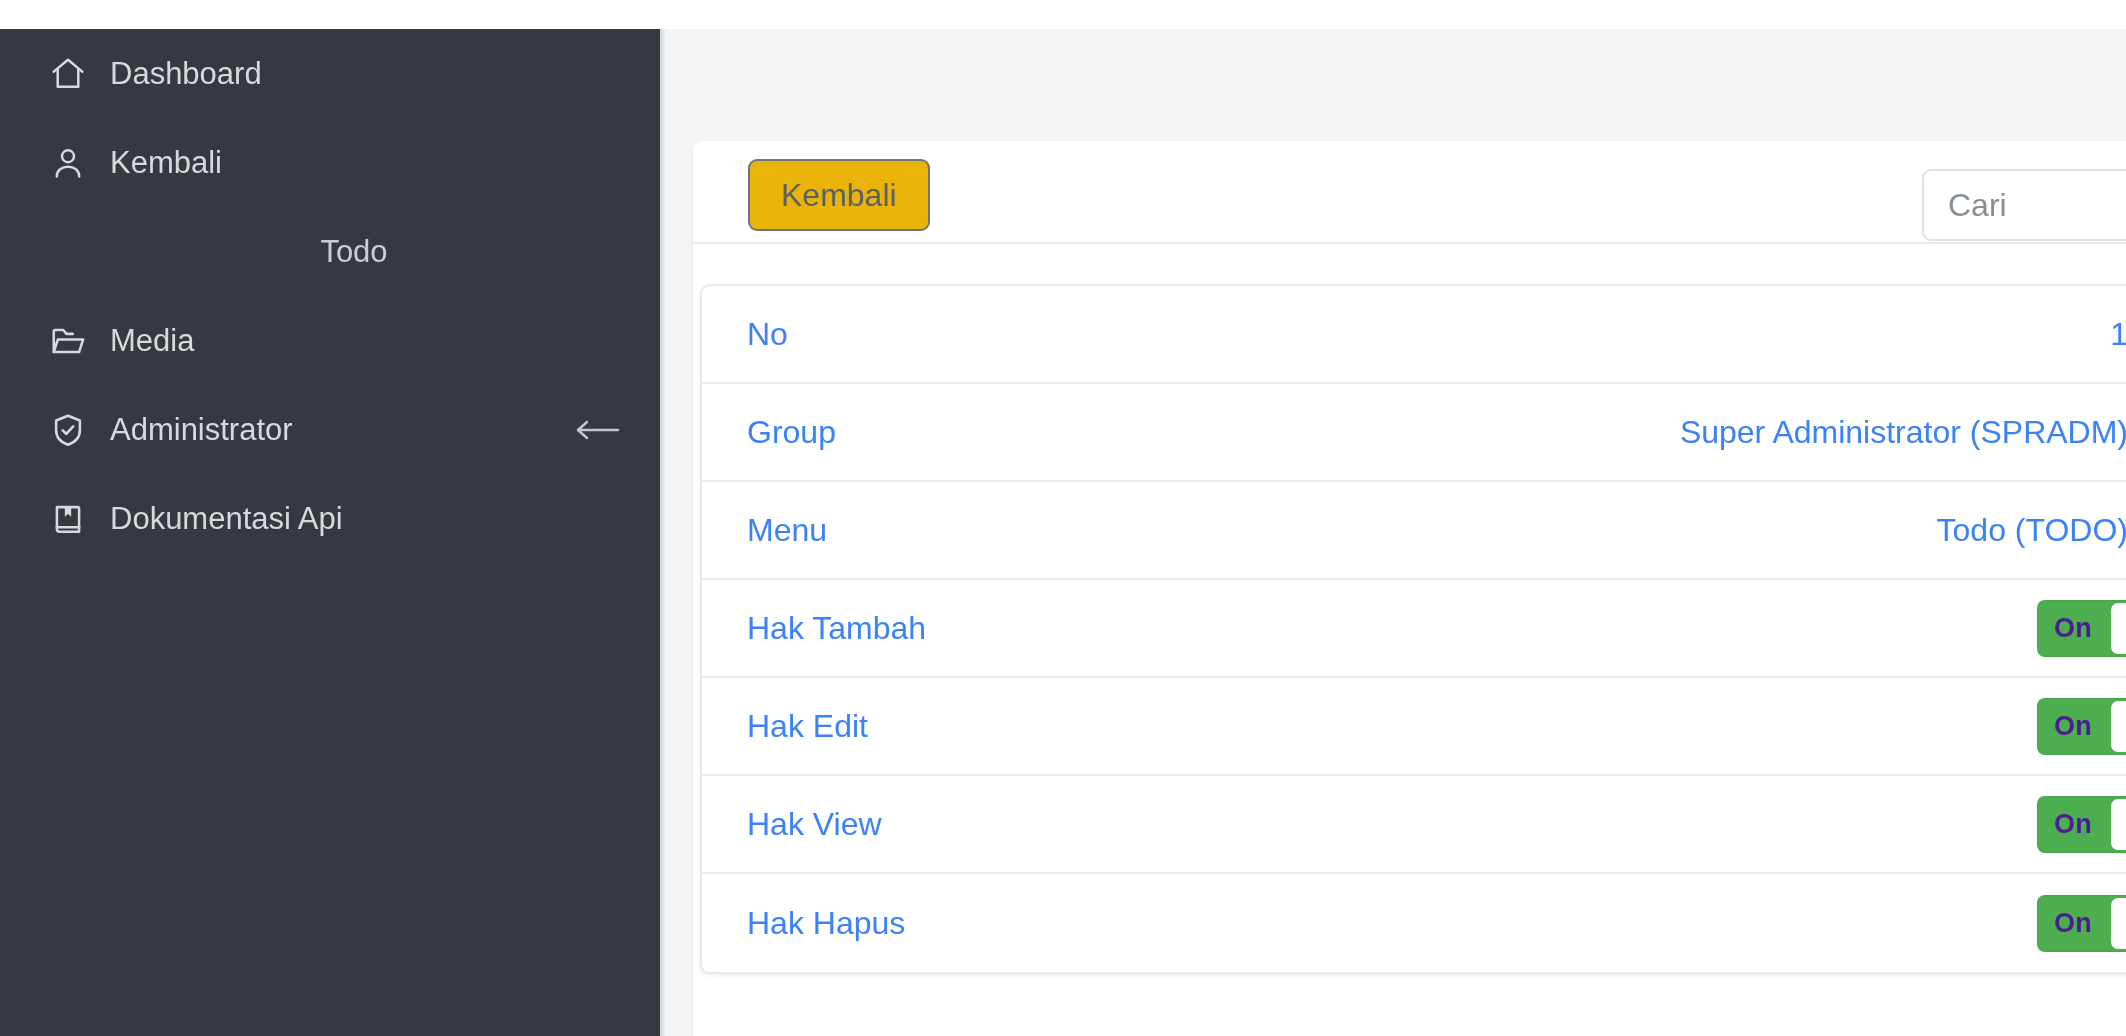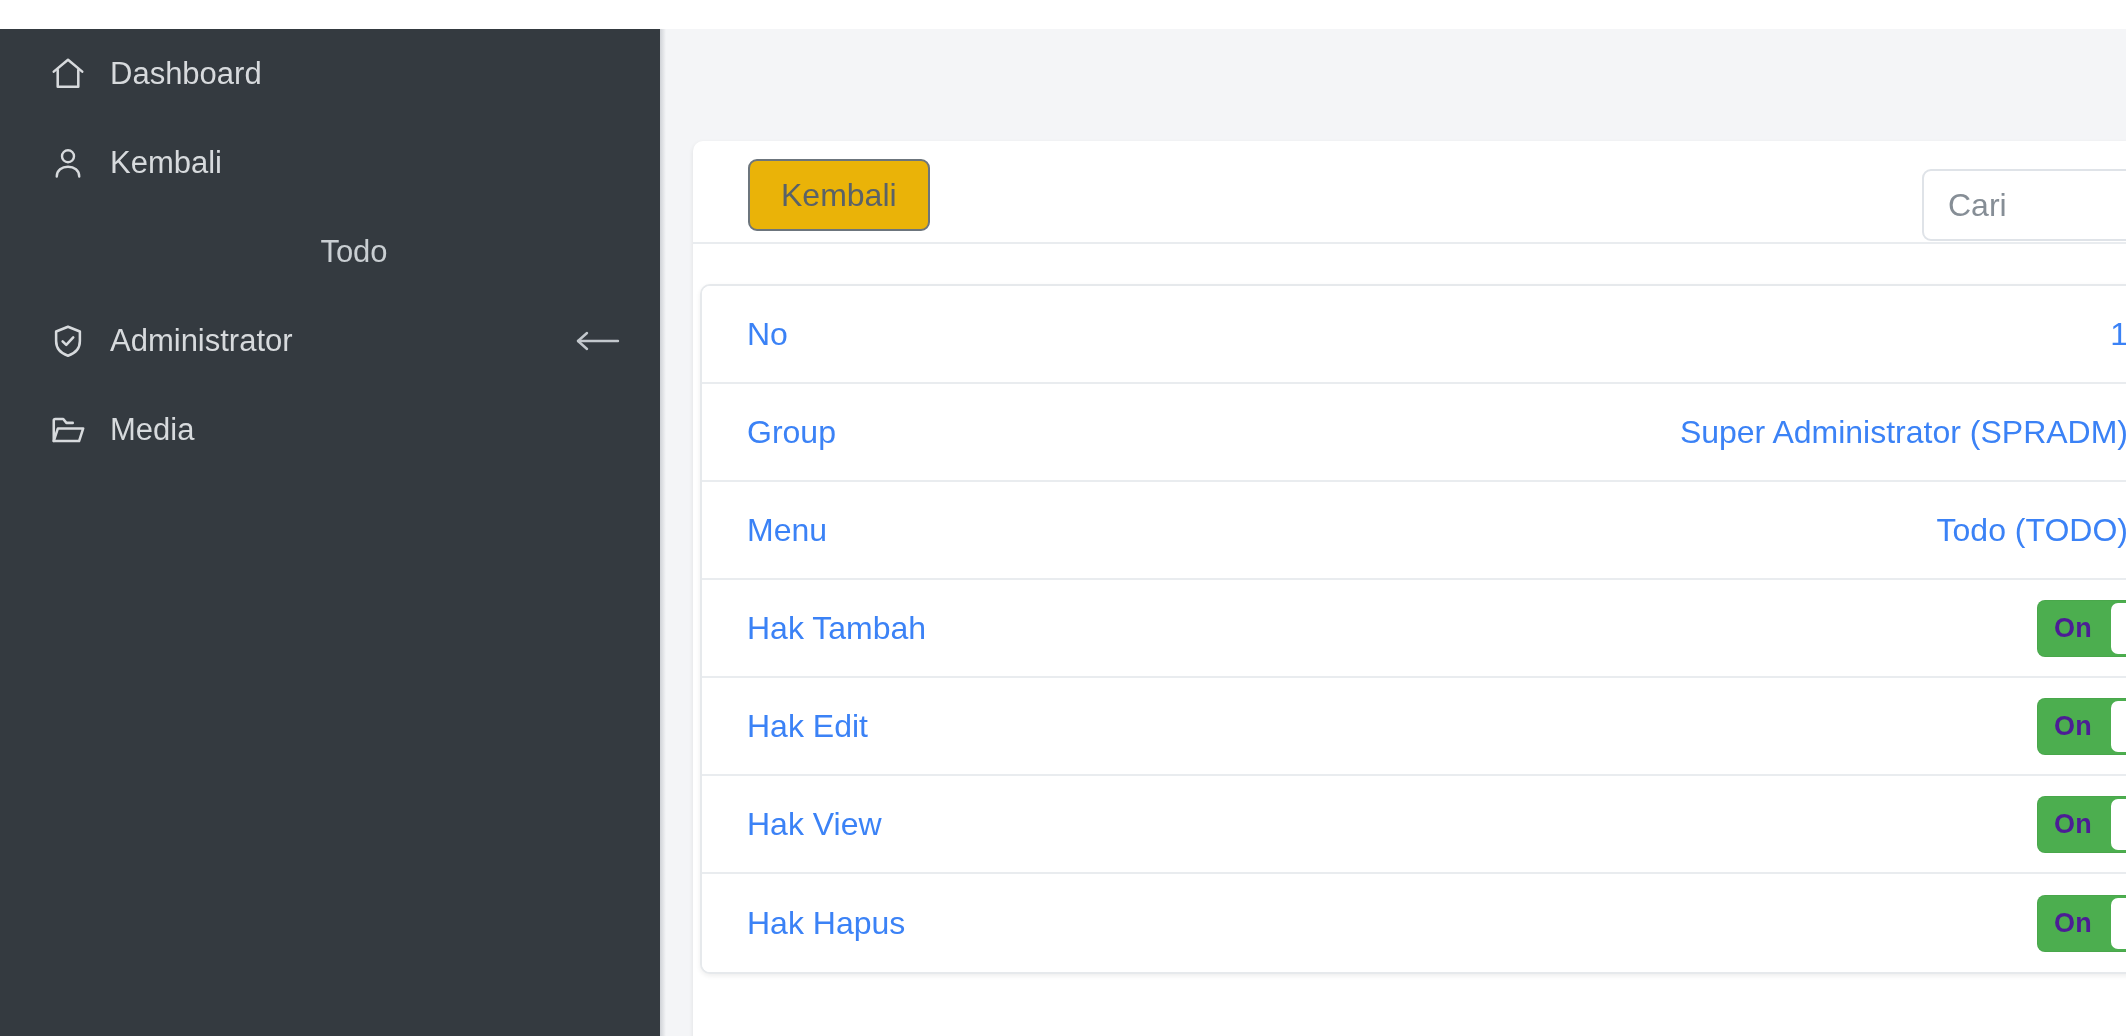--- a/index.html
+++ b/index.html
@@ -226,44 +226,54 @@
       <span class="nav-label">Kembali</span>
     </div>
 
     <div class="section-head">
       <span>Todo</span>
     </div>
 
     <div class="nav-item">
       <span class="ico">
         <svg width="38" height="38" viewBox="0 0 24 24" fill="none" stroke="currentColor" stroke-width="1.6" stroke-linecap="round" stroke-linejoin="round">
+          <path d="M3 19V6a1 1 0 0 1 1-1h5l2 2.5h4"></path>
+            <path d="M3 19l2.6-8h16L19 19z"></path>
+        </svg>
+      </span>
+      <span class="nav-label">Media</span>
+    </div>
+
+    <div class="nav-item">
+      <span class="ico">
+        <svg width="38" height="38" viewBox="0 0 24 24" fill="none" stroke="currentColor" stroke-width="1.6" stroke-linecap="round" stroke-linejoin="round">
           <path d="M12 3 4.5 6v6c0 4.8 3.2 7.9 7.5 9.3 4.3-1.4 7.5-4.5 7.5-9.3V6z"></path>
           <path d="M8.6 12.2l2.3 2.3 4.4-4.8"></path>
         </svg>
       </span>
       <span class="nav-label">Administrator</span>
       <span class="nav-spacer"></span>
       <span class="nav-arrow">
         <svg width="46" height="26" viewBox="0 0 46 26" fill="none" stroke="currentColor" stroke-width="2.4" stroke-linecap="round" stroke-linejoin="round">
           <path d="M44 13H4"></path>
             <path d="M13 5 4 13l9 8"></path>
         </svg>
       </span>
     </div>
 
     <div class="nav-item">
       <span class="ico">
         <svg width="38" height="38" viewBox="0 0 24 24" fill="none" stroke="currentColor" stroke-width="1.6" stroke-linecap="round" stroke-linejoin="round">
-          <path d="M3 19V6a1 1 0 0 1 1-1h5l2 2.5h4"></path>
-            <path d="M3 19l2.6-8h16L19 19z"></path>
-        </svg>
-      </span>
-      <span class="nav-label">Media</span>
-    </div>
-
+          <path d="M5 4.5h13a1 1 0 0 1 1 1V20H6.5A1.5 1.5 0 0 1 5 18.5z"></path>
+          <path d="M5 17.2h14"></path>
+          <path d="M10 4.5h4v6l-2-1.6-2 1.6z" fill="currentColor" stroke="none"></path>
+        </svg>
+      </span>
+      <span class="nav-label">Dokumentasi Api</span>
+    </div>
 
   </nav>
 
   <main class="main">
     <div class="main-sep"></div>
 
     <section class="panel">
 
       <div class="panel-head">
         <button class="btn-kembali">Kembali</button>

